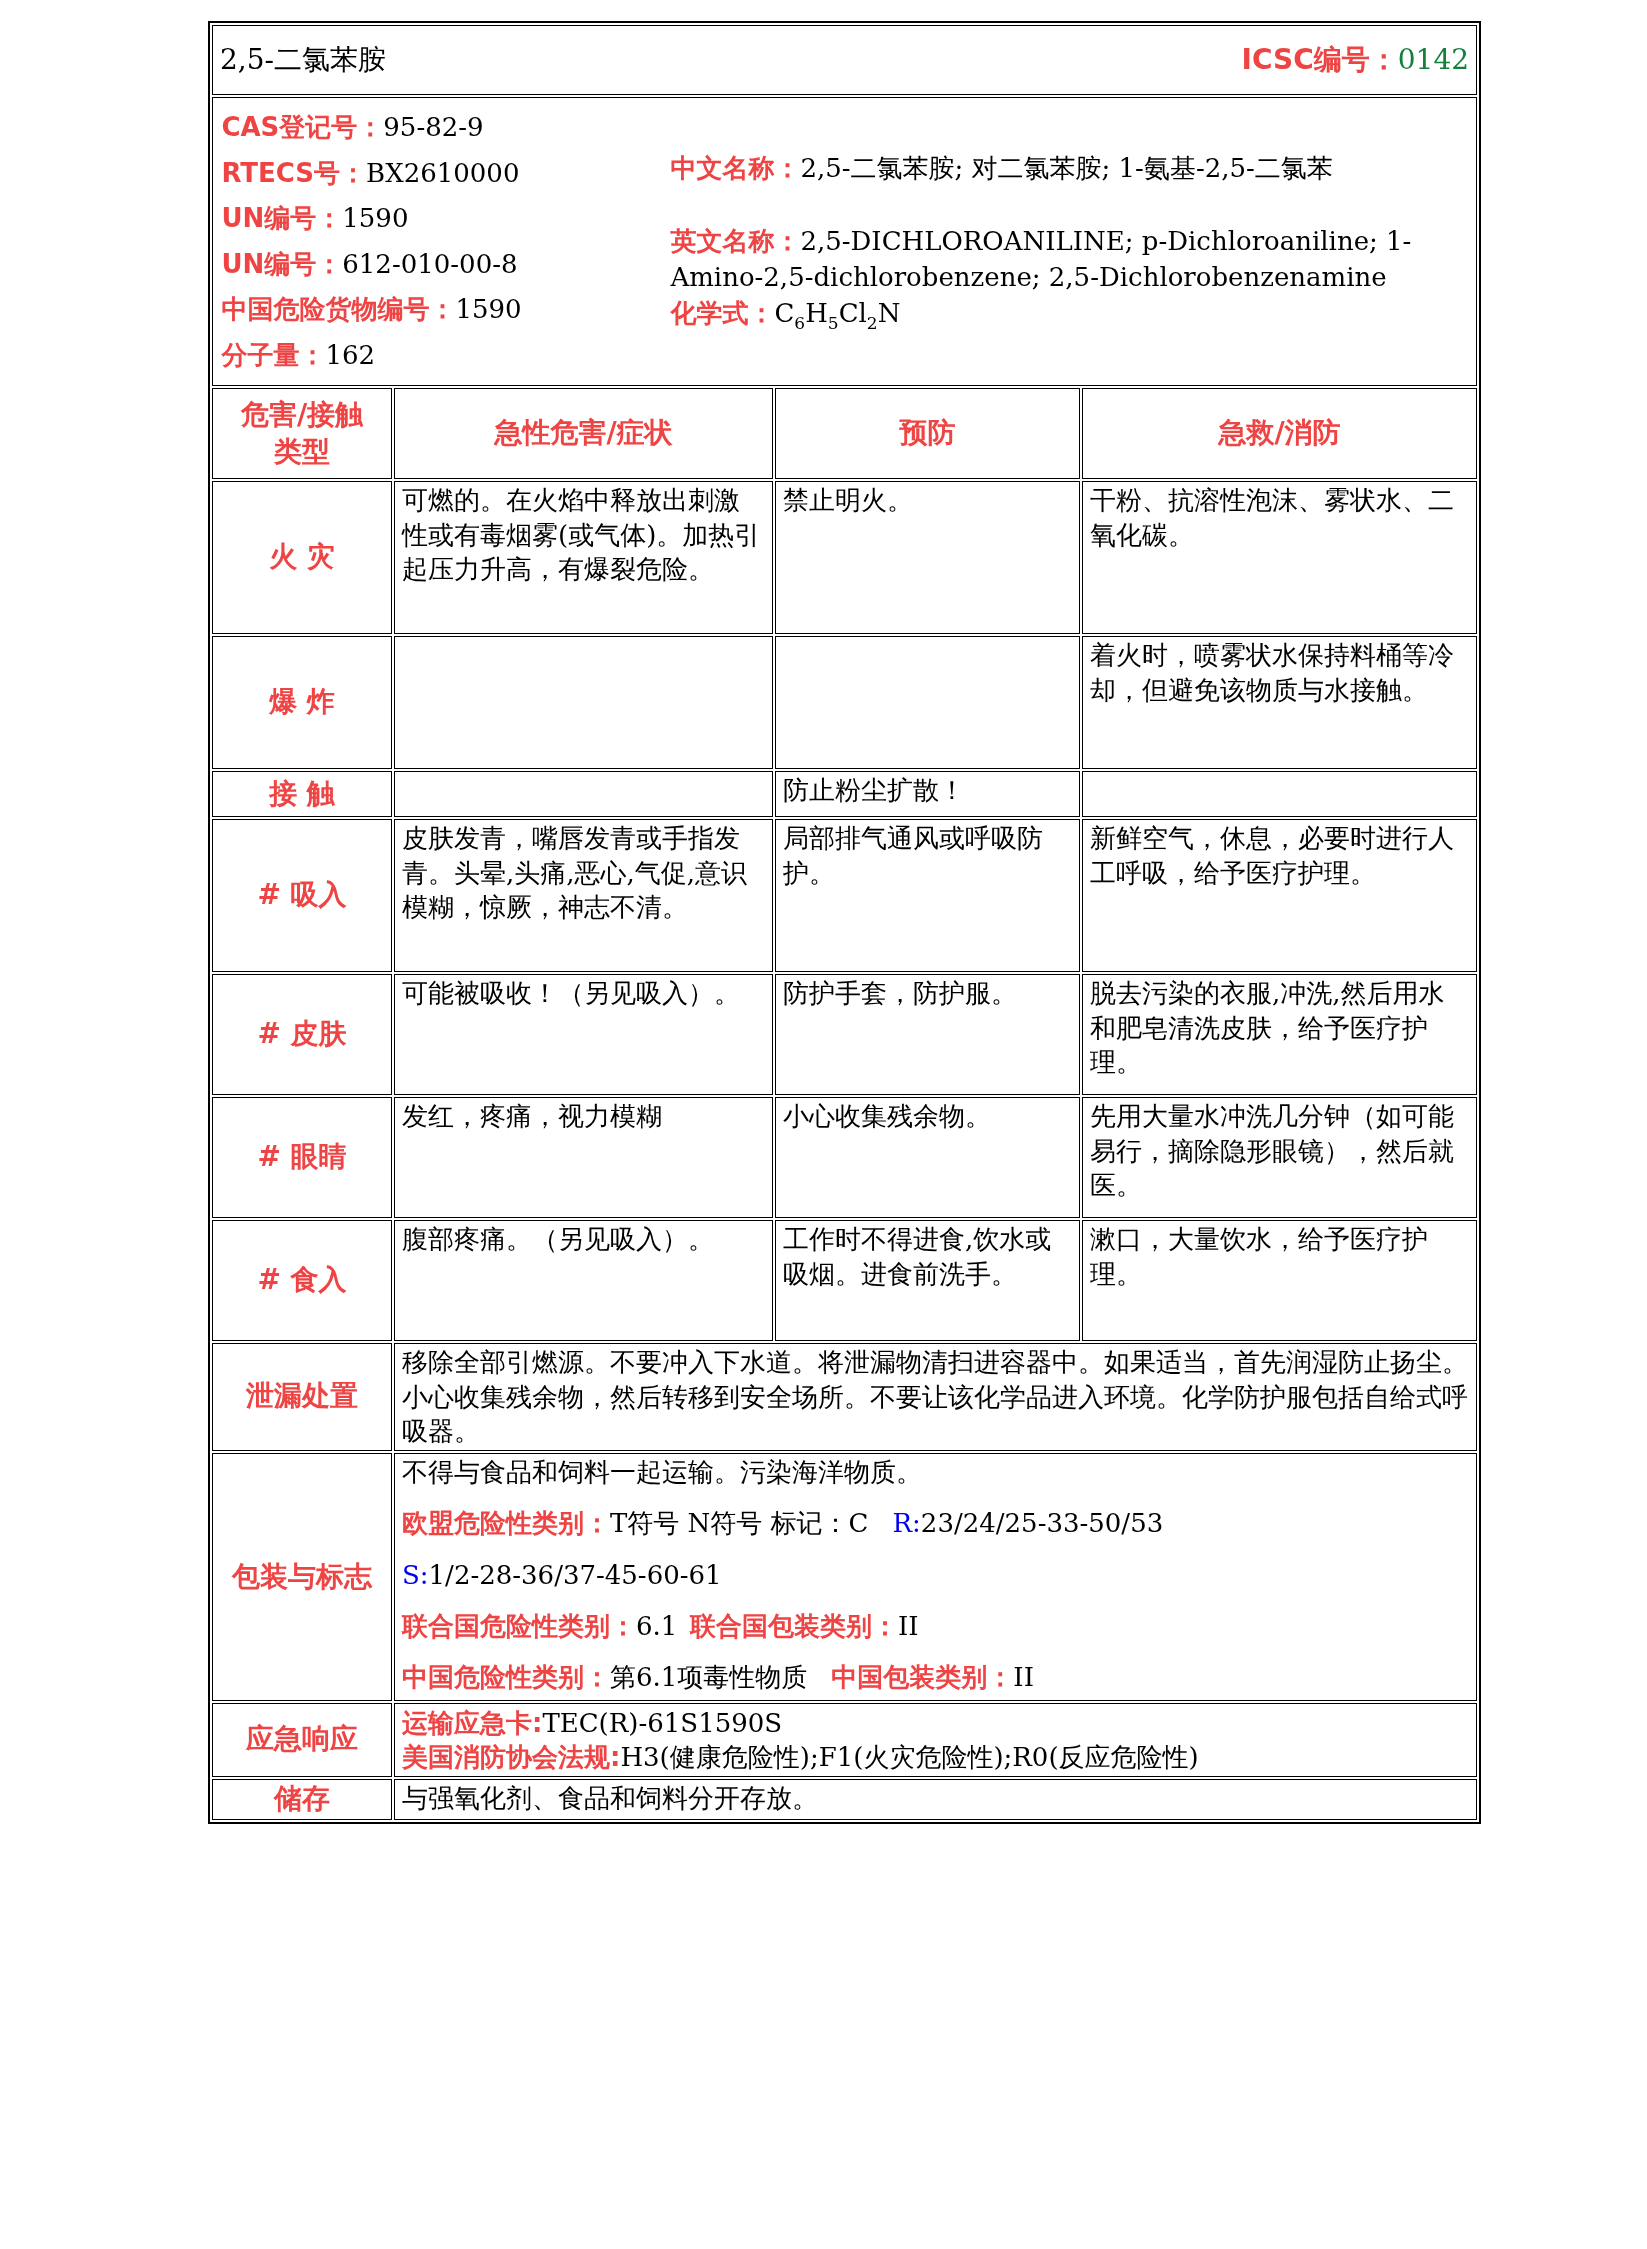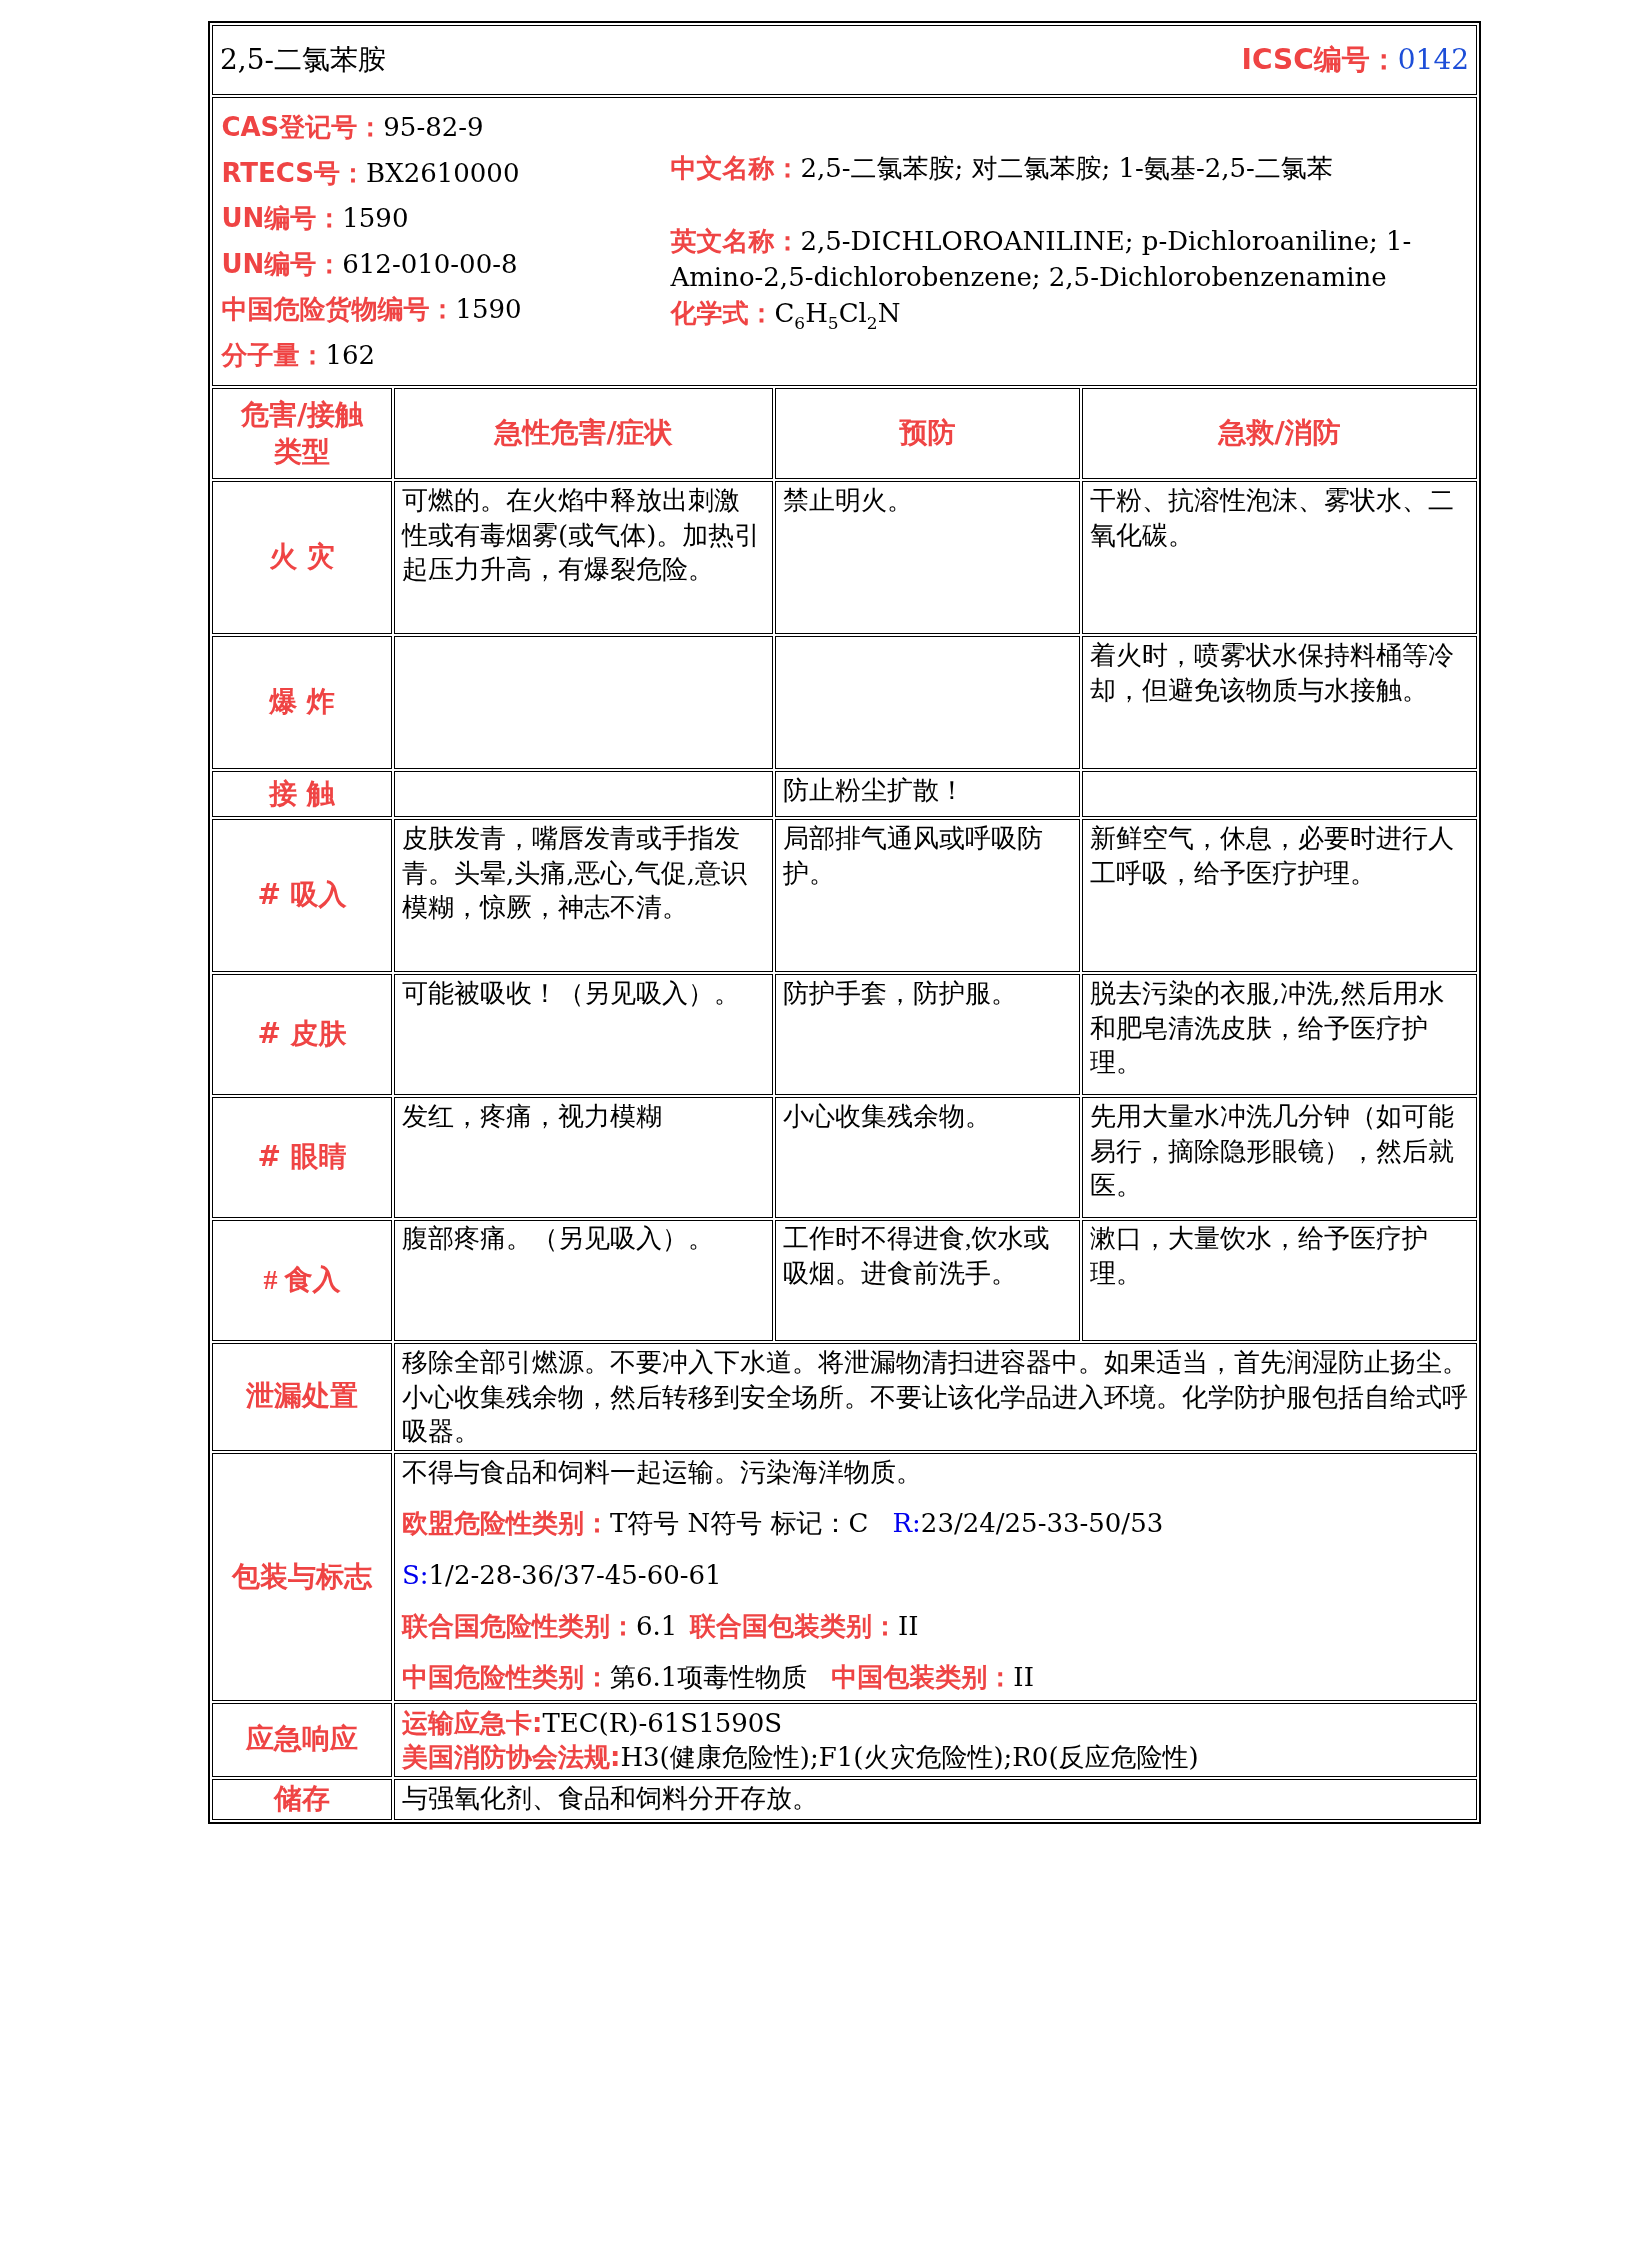--- a/index.html
+++ b/index.html
@@ -48,21 +48,21 @@
   td.label-cell {
     vertical-align: middle;
     text-align: center;
     padding: 1.4px 2.8px;
   }
   
   tr.name-row td { height: 70px; vertical-align: middle; }
   .name-wrap { display: flex; justify-content: space-between; align-items: center; }
   .chem-name { font-size: 28px; }
   .icsc { font-size: 28px; white-space: nowrap; }
-  .icsc .val { color: #1d4ed8; font-family: "DejaVu Serif", "Liberation Serif", serif; font-weight: normal; }
+  .icsc .val { color: #15803d; font-family: "DejaVu Serif", "Liberation Serif", serif; font-weight: normal; }
   
   td.id-cell { padding: 7px 8.4px; }
   .id-wrap { display: flex; align-items: center; }
   .id-left { width: 449px; flex: 0 0 449px; }
   .id-left .id-line { line-height: 1.75; }
   .id-right { flex: 1 1 auto; padding-right: 2.8px; }
   .id-right p { line-height: 1.38; }
   .id-right .gap-before { margin-top: 37px; }
   .val { color: #000; }
   sub.fsub { font-size: 17px; vertical-align: -7px; line-height: 0; }
@@ -74,21 +74,21 @@
     font-size: 28px;
     white-space: pre-line;
   }
   
   tr.r-fire td { height: 153px; }
   tr.r-expl td { height: 133px; }
   tr.r-cont td { height: 46px; }
   tr.r-inha td { height: 153px; }
   tr.r-skin td { height: 121px; }
   tr.r-eyes td { height: 121px; }
-  tr.r-inge td { height: 121px; font-family: Liberation Serif, serif; }
+  tr.r-inge td { height: 121px; }
   td.type-cell { font-size: 28px; margin-top: 22px; }
   
   td.wide-cell { padding: 1.4px 7px; }
   .pk-line { margin-bottom: 17px; }
   .pk-line:last-child { margin-bottom: 4.2px; }
   .pk-first { margin-bottom: 17px; }
   .sp2 { margin-left: 24px; }
   .sp1 { margin-left: 12.6px; }
 </style>
 </head>

